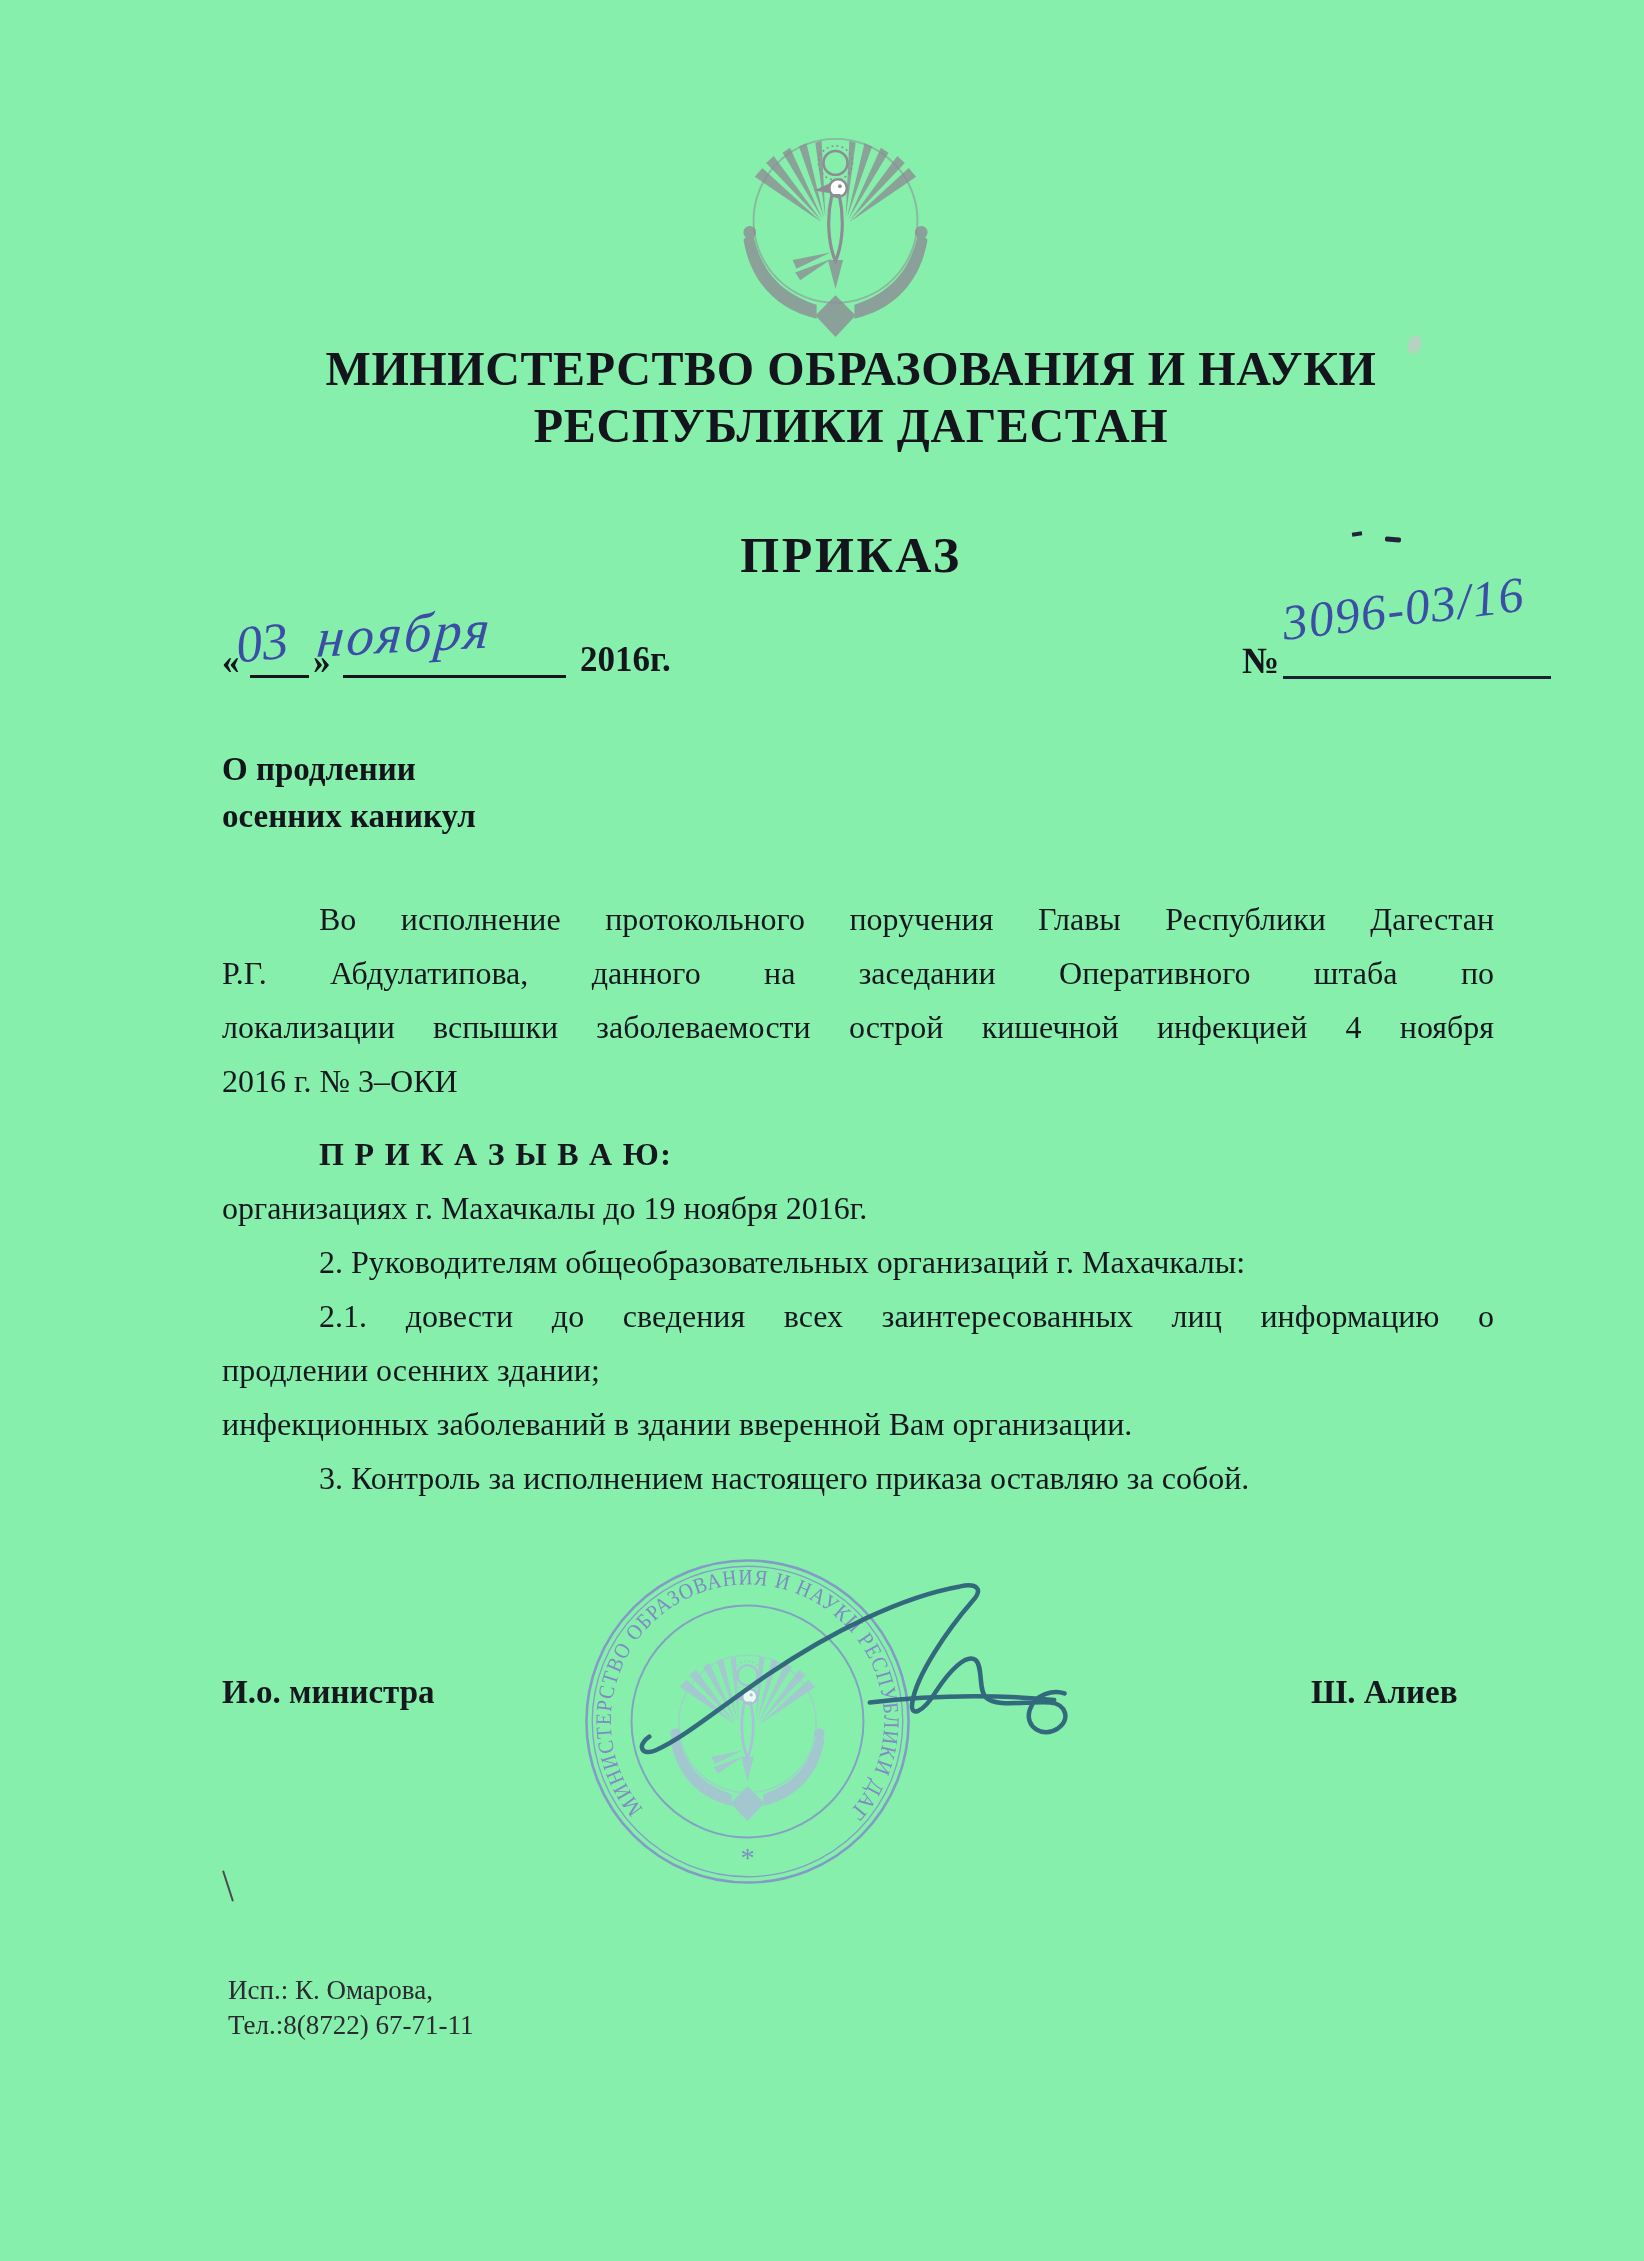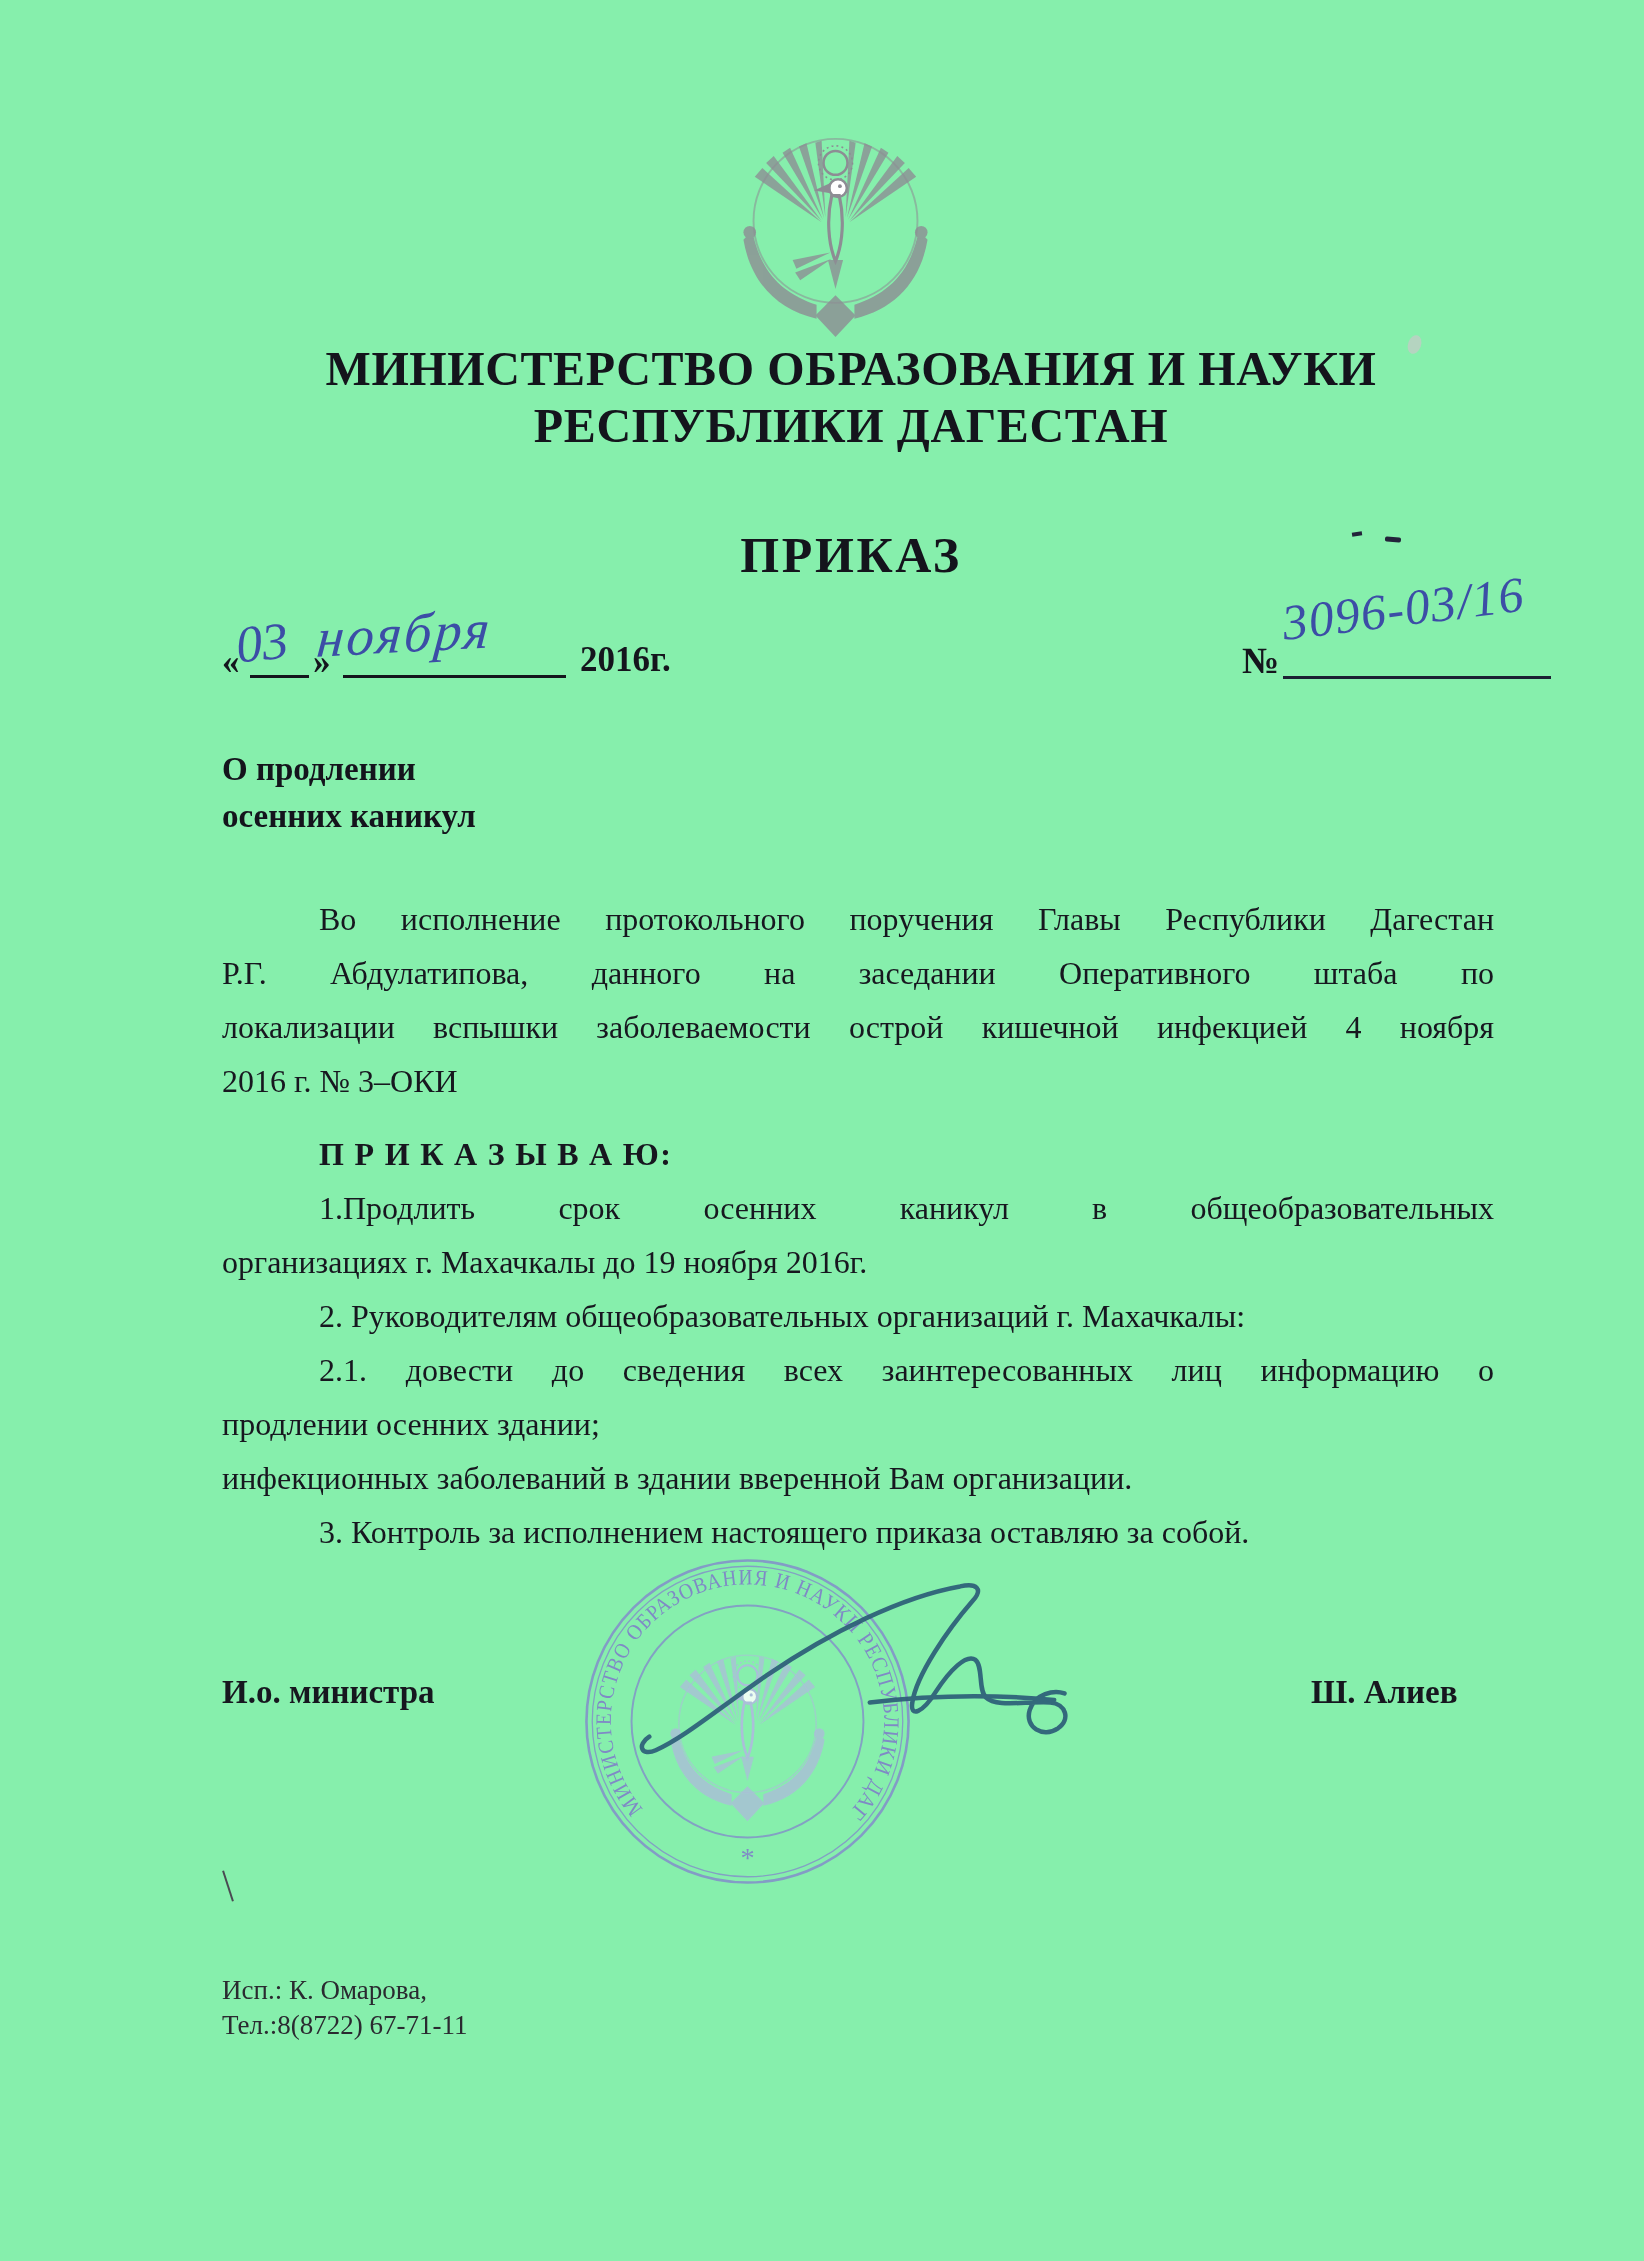--- a/index.html
+++ b/index.html
@@ -33,21 +33,21 @@
   .line.j{text-align:justify;text-align-last:justify;}
   .line.b{font-weight:bold;letter-spacing:1.3px;}
   .line.gap{margin-top:19.3px;}
   
   .sig-pos{left:222px;top:1674px;font-size:33px;font-weight:bold;}
   .sig-name{left:1311px;top:1674px;font-size:33px;font-weight:bold;font-family:Liberation Serif, serif;}
   
   .stamp{left:580px;top:1554px;}
   .signature{left:599px;top:1540px;}
   
-  .footer{left:222px;top:1973px;font-size:27px;line-height:35px;color:#2a2a30;}
+  .footer{left:228px;top:1973px;font-size:27px;line-height:35px;color:#2a2a30;}
   
   .pen-slash{left:227px;top:1870px;width:1.9px;height:32px;background:#4a4a52;transform:rotate(-18deg);}
   .mark1{left:1352px;top:532px;width:10.3px;height:3.9px;background:#23233a;transform:rotate(-8deg);}
   .mark2{left:1385px;top:537px;width:15.5px;height:4.5px;background:#23233a;border-radius:1.9px;transform:rotate(4deg);}
   .smudge{left:1408px;top:335px;width:13px;height:19.3px;background:#c9c9c9;border-radius:50%;transform:rotate(20deg);opacity:.7;}
 </style>
 </head>
 <body>
 
 <div class="page">
@@ -120,21 +120,20 @@
     <div>О продлении</div>
     <div>осенних каникул</div>
   </div>
 
   <div class="abs order-body" id="order-body">
       <div class="line ind j">Во исполнение протокольного поручения Главы Республики Дагестан</div>
       <div class="line j">Р.Г. Абдулатипова, данного на заседании Оперативного штаба по</div>
       <div class="line j">локализации вспышки заболеваемости острой кишечной инфекцией 4 ноября</div>
       <div class="line">2016 г. № 3–ОКИ</div>
       <div class="line ind b gap">П Р И К А З Ы В А Ю:</div>
-      <div class="line ind j">1.Продлить срок осенних каникул в общеобразовательных</div>
       <div class="line">организациях г. Махачкалы до 19 ноября 2016г.</div>
       <div class="line ind">2. Руководителям общеобразовательных организаций г. Махачкалы:</div>
       <div class="line ind j">2.1. довести до сведения всех заинтересованных лиц информацию о</div>
       <div class="line">продлении осенних здании;</div>
       <div class="line">инфекционных заболеваний в здании вверенной Вам организации.</div>
       <div class="line ind">3. Контроль за исполнением настоящего приказа оставляю за собой.</div>
     </div>
 
   <div class="abs sig-pos">И.о. министра</div>
   <div class="abs sig-name">Ш. Алиев</div>

